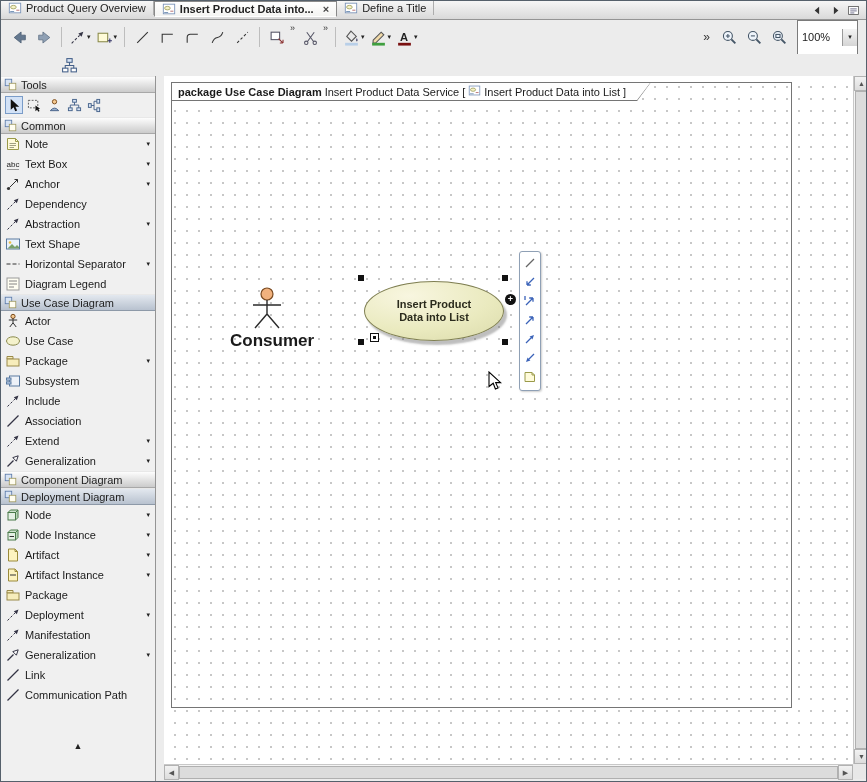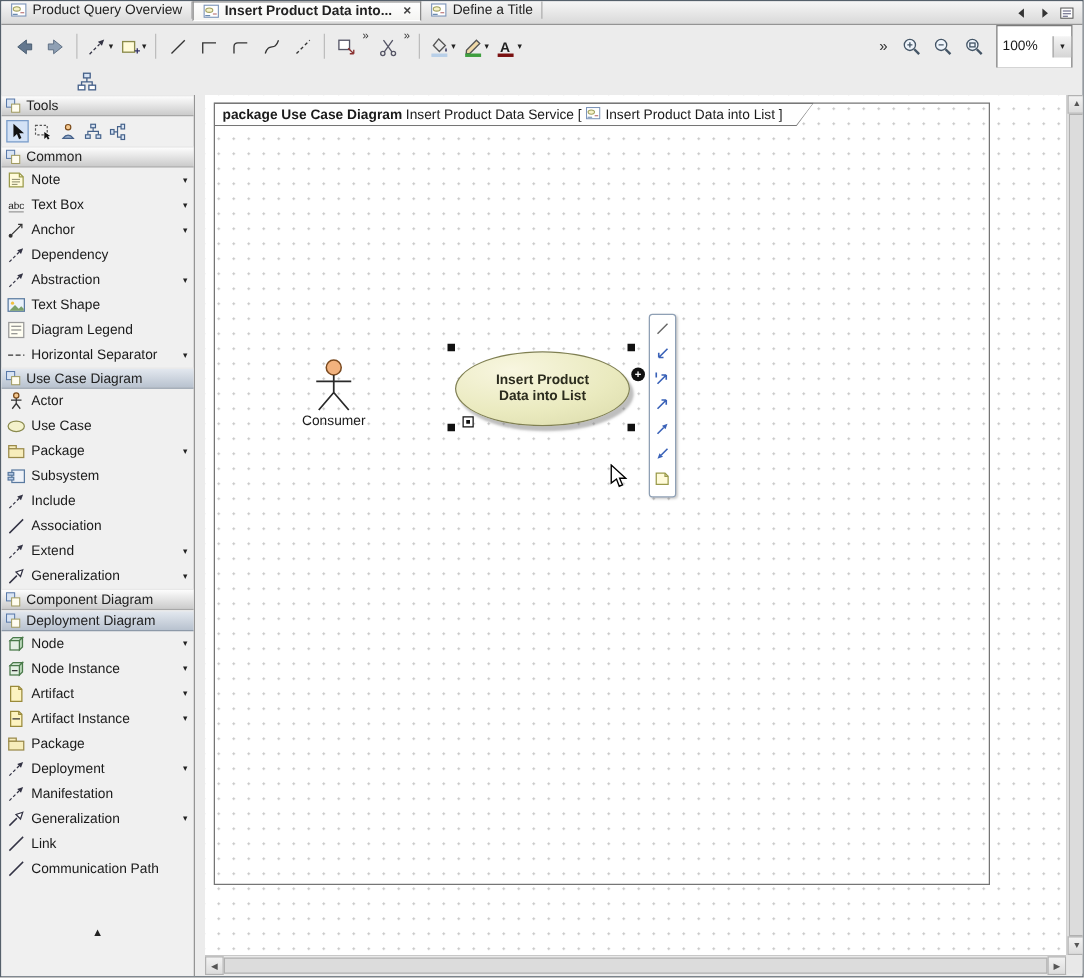--- a/index.html
+++ b/index.html
@@ -37,21 +37,21 @@
 .item .dd{font-size:7px;color:#222;padding-right:3px}
 .icn{display:inline-flex;width:16px;height:16px;flex:0 0 auto}
 #palette-up{position:absolute;bottom:30px;left:0;right:0;text-align:center;font-size:9px;color:#222}
 
 #canvas{position:absolute;left:163px;top:75px;width:689px;height:688px;background:#fff;background-image:radial-gradient(#c7c7c7 0.8px,transparent 1.1px);background-size:12px 12px;background-position:5px 5px;overflow:hidden}
 #frame{position:absolute;left:7px;top:6px;width:621px;height:626px;border:1px solid #757575}
 #frame-h-outer{position:absolute;left:-1px;top:-1px;height:19px;width:fit-content;background:#757575;clip-path:polygon(0 0,100% 0,calc(100% - 14px) 100%,0 100%);padding:1px 1px 1px 1px}
 #frame-h-inner{height:17px;background:#fefefe;clip-path:polygon(0 0,100% 0,calc(100% - 13px) 100%,0 100%);display:flex;align-items:center;gap:3px;padding:0 24px 0 6px;white-space:nowrap;font-size:11px}
 #frame-h-inner b{font-weight:bold}
 #actor{position:absolute;left:58px;top:204px;width:74px;text-align:center}
-#actor-label{font-weight:normal;font-size:11px;color:#1a1a1a;margin-top:0px}
+#actor-label{font-weight:bold;font-size:17px;color:#1a1a1a;margin-top:0px}
 #usecase{position:absolute;left:192px;top:198px;width:140px;height:60px;border-radius:50%;border:1px solid #7f7f52;background:radial-gradient(ellipse 130% 130% at 32% 24%,#f8f6e0 0%,#eaeabf 45%,#d0d09c 100%);box-shadow:3px 4px 2px rgba(110,110,110,.45);display:flex;align-items:center;justify-content:center;text-align:center}
 #usecase .uc-lbl{width:92px;font-weight:bold;font-size:11px;line-height:13px;color:#2b2b1d}
 .handle{position:absolute;width:6px;height:6px;background:#111}
 #pin-handle{position:absolute;left:198px;top:250px;width:9px;height:9px;background:#fff;border:1px solid #111;display:flex;align-items:center;justify-content:center}
 #pin-handle i{width:3px;height:3px;background:#111}
 #plus-handle{position:absolute;left:333px;top:211px;width:11px;height:11px;border-radius:50%;background:#111;color:#fff;font-size:9px;font-weight:bold;line-height:11px;text-align:center}
 #manip{position:absolute;left:347px;top:168px;width:22px;padding:3px 0;background:#fff;border:1px solid #8fa0b5;border-radius:3px;display:flex;flex-direction:column;align-items:center;gap:1px;box-shadow:1px 1px 2px rgba(0,0,0,.2)}
 #cursor{position:absolute;left:316px;top:288px;width:14px;height:20px;pointer-events:none}
 
 .sb-btn{position:absolute;display:flex;align-items:center;justify-content:center;background:linear-gradient(#f2f2f2,#dcdcdc);border:1px solid #b2b2b2;font-size:7px;color:#555}
@@ -419,34 +419,34 @@
               <rect x="1.5" y="3" width="13" height="10" fill="#eaf2fb" stroke="#5a7aa0"></rect>
               <circle cx="5" cy="6.5" r="1.3" fill="#f0c040"></circle>
               <path d="M3 12 L7 8 L10 11 L12 9 L14 11 V12.5 H3 Z" fill="#7aa06a"></path>
             </svg>
           </span>
           <span class="lbl">Text Shape</span>
         </div>
         <div class="item">
           <span class="icn" style="width: 16px; height: 16px;">
             <svg width="16" height="16" viewBox="0 0 16 16">
+              <path d="M1.5 8 H14.5" stroke="#333" stroke-dasharray="4 2"></path>
+            </svg>
+          </span>
+          <span class="lbl">Horizontal Separator</span>
+          <span class="dd">▾</span>
+        </div>
+        <div class="item">
+          <span class="icn" style="width: 16px; height: 16px;">
+            <svg width="16" height="16" viewBox="0 0 16 16">
               <rect x="2" y="2" width="12" height="12" fill="#fffef2" stroke="#999"></rect>
               <path d="M4 5 H12 M4 8 H12 M4 11 H9" stroke="#777" stroke-width="0.9"></path>
             </svg>
           </span>
           <span class="lbl">Diagram Legend</span>
-        </div>
-        <div class="item">
-          <span class="icn" style="width: 16px; height: 16px;">
-            <svg width="16" height="16" viewBox="0 0 16 16">
-              <path d="M1.5 8 H14.5" stroke="#333" stroke-dasharray="4 2"></path>
-            </svg>
-          </span>
-          <span class="lbl">Horizontal Separator</span>
-          <span class="dd">▾</span>
         </div>
         <div class="sec-h hl">
           <span class="icn" style="width: 13px; height: 13px;">
             <svg width="13" height="13" viewBox="0 0 16 16">
               <rect x="1.5" y="1.5" width="8" height="8" fill="#d8e4f4" stroke="#5878a8"></rect>
               <rect x="6.5" y="6.5" width="8" height="8" fill="#fffdf0" stroke="#a09a60"></rect>
             </svg>
           </span>
           <span>Use Case Diagram</span>
         </div>

